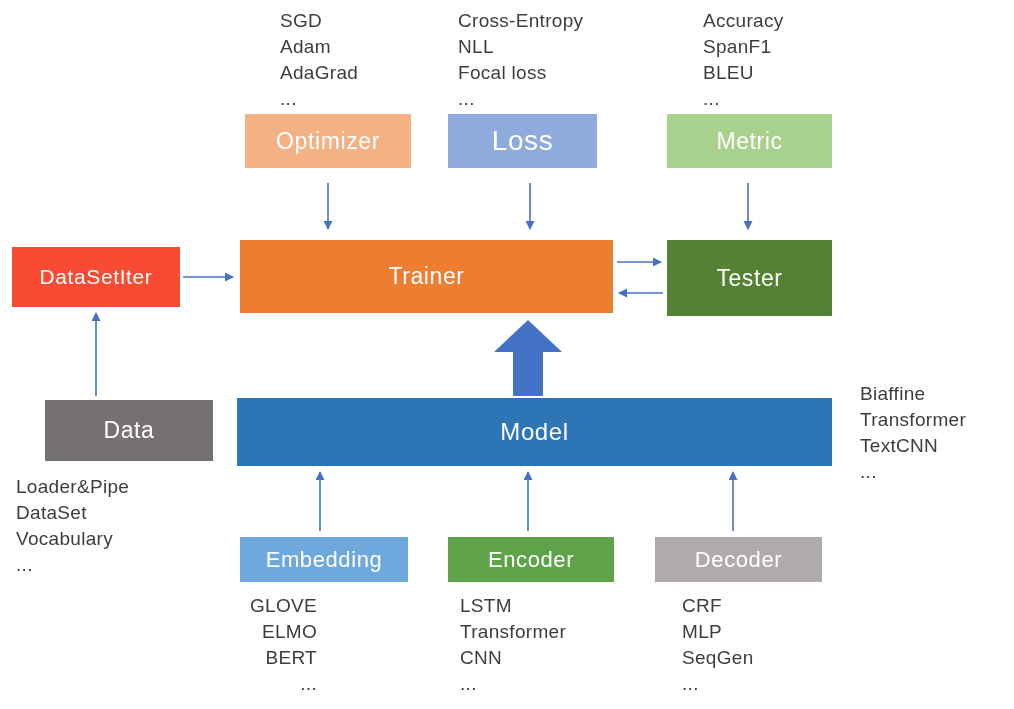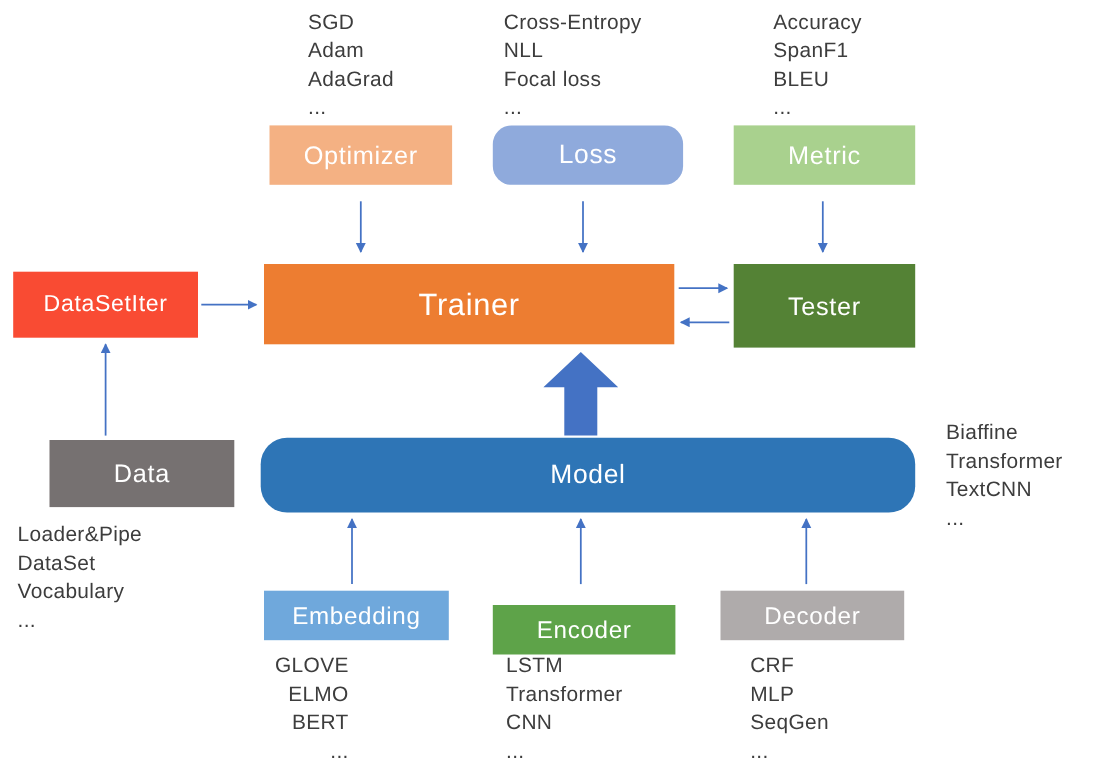--- a/index.html
+++ b/index.html
@@ -79,62 +79,62 @@
   <div class="ann" style="left:703px; top:8px;">
     <div>Accuracy</div>
     <div>SpanF1</div>
     <div>BLEU</div>
     <div>...</div>
   </div>
 
   <div class="box" style="left: 245px; top: 114px; width: 166px; height: 54px; font-size: 23px; background: rgb(244, 177, 131);">
     <span>Optimizer</span>
   </div>
-  <div class="box" style="left: 448px; top: 114px; width: 173px; height: 54px; font-size: 24px; background: rgb(143, 170, 220); border-radius: 17px;">
+  <div class="box" style="left: 448px; top: 114px; width: 149px; height: 54px; font-size: 28px; background: rgb(143, 170, 220);">
     <span>Loss</span>
   </div>
   <div class="box" style="left: 667px; top: 114px; width: 165px; height: 54px; font-size: 23px; background: rgb(169, 209, 142);">
     <span>Metric</span>
   </div>
 
   <div class="box" style="left: 12px; top: 247px; width: 168px; height: 60px; font-size: 21px; background: rgb(249, 75, 51);">
     <span>DataSetIter</span>
   </div>
-  <div class="box" style="left: 240px; top: 240px; width: 373px; height: 73px; font-size: 28px; background: rgb(237, 125, 49);">
+  <div class="box" style="left: 240px; top: 240px; width: 373px; height: 73px; font-size: 23px; background: rgb(237, 125, 49);">
     <span>Trainer</span>
   </div>
   <div class="box" style="left: 667px; top: 240px; width: 165px; height: 76px; font-size: 23px; background: rgb(84, 130, 53);">
     <span>Tester</span>
   </div>
 
   <div class="box" style="left: 12px; top: 400px; width: 168px; height: 61px; font-size: 23px; background: rgb(118, 113, 113); margin-left: 33px;">
     <span>Data</span>
   </div>
-  <div class="box" style="left: 237px; top: 398px; width: 595px; height: 68px; font-size: 24px; background: rgb(46, 117, 182); border-radius: 24px;">
+  <div class="box" style="left: 237px; top: 398px; width: 595px; height: 68px; font-size: 24px; background: rgb(46, 117, 182);">
     <span>Model</span>
   </div>
 
   <div class="ann" style="left:16px; top:474px;">
     <div>Loader&amp;Pipe</div>
     <div>DataSet</div>
     <div>Vocabulary</div>
     <div>...</div>
   </div>
 
   <div class="ann" style="left:860px; top:381px;">
     <div>Biaffine</div>
     <div>Transformer</div>
     <div>TextCNN</div>
     <div>...</div>
   </div>
 
   <div class="box" style="left: 240px; top: 537px; width: 168px; height: 45px; font-size: 22px; background: rgb(111, 168, 220);">
     <span>Embedding</span>
   </div>
-  <div class="box" style="left: 448px; top: 537px; width: 166px; height: 45px; font-size: 22px; background: rgb(94, 163, 73); margin-top: 13px;">
+  <div class="box" style="left: 448px; top: 537px; width: 166px; height: 45px; font-size: 22px; background: rgb(94, 163, 73);">
     <span>Encoder</span>
   </div>
   <div class="box" style="left: 655px; top: 537px; width: 167px; height: 45px; font-size: 22px; background: rgb(175, 171, 171);">
     <span>Decoder</span>
   </div>
 
   <div class="ann" style="left:250px; top:593px;text-align:right;">
     <div>GLOVE</div>
     <div>ELMO</div>
     <div>BERT</div>

